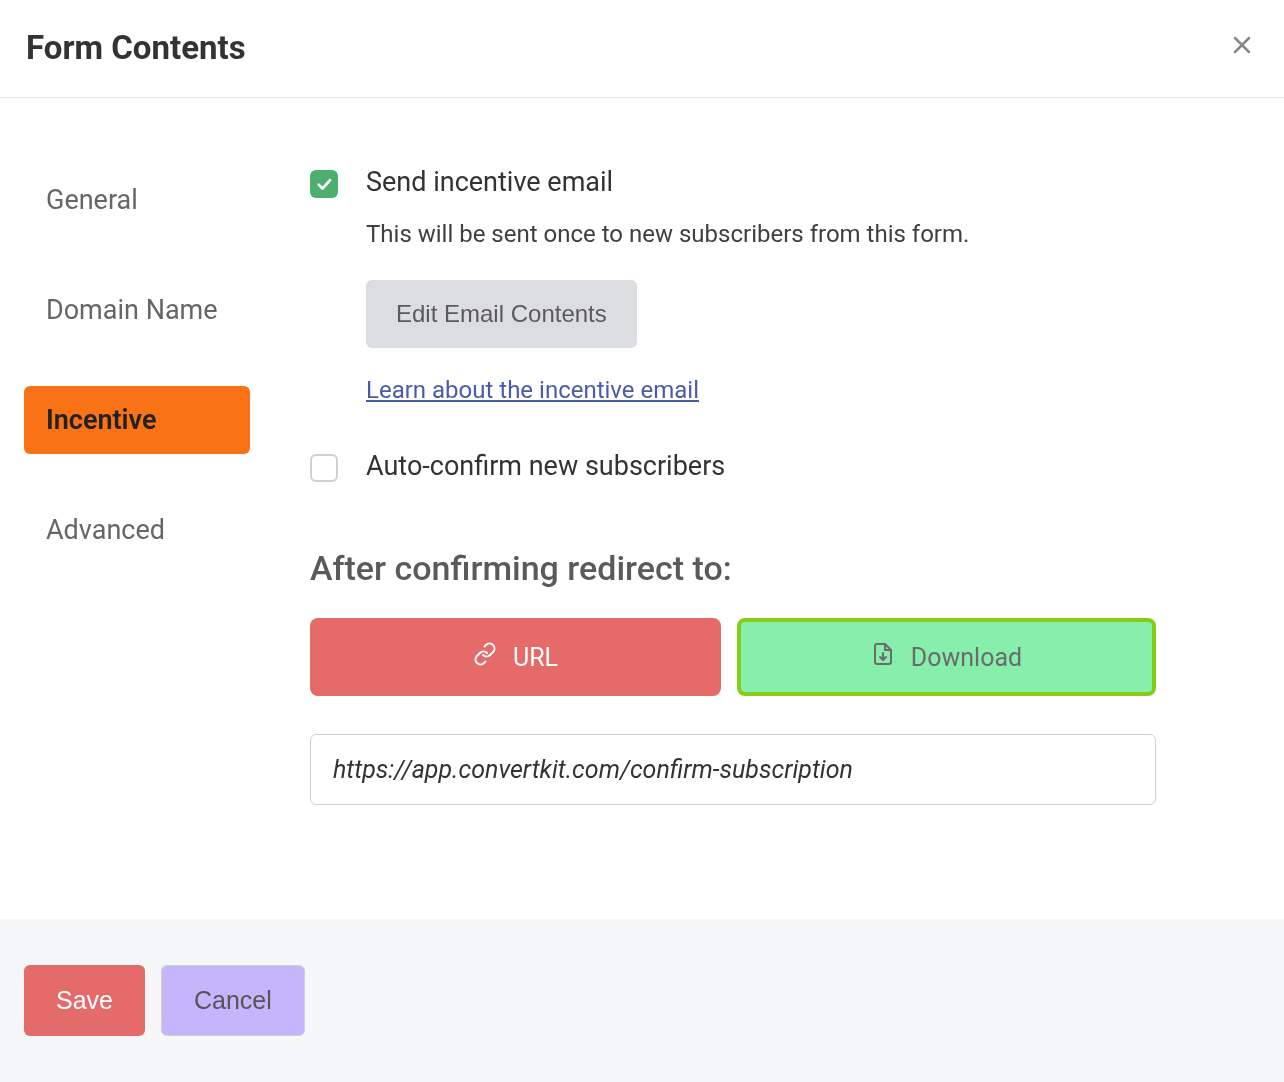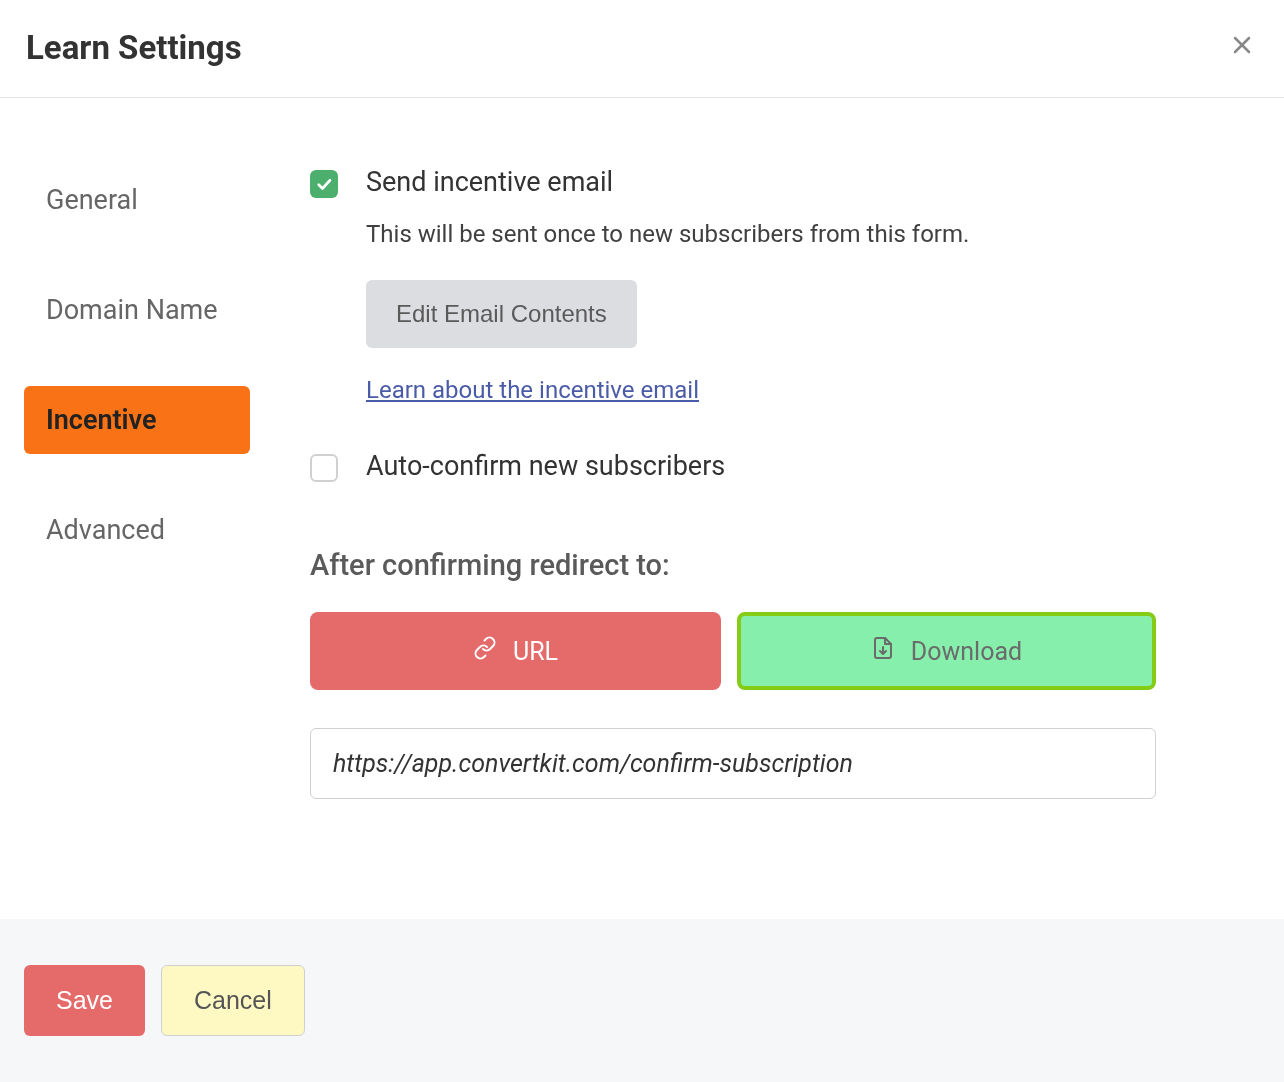--- a/index.html
+++ b/index.html
@@ -132,21 +132,21 @@
       margin-top: 46px;
     }
     .autoconfirm-label {
       font-size: 27px;
       color: #333;
     }
     .redirect-section {
       margin-top: 66px;
     }
     .redirect-heading {
-      font-size: 29px;
+      font-size: 34px;
       color: #5a5a5a;
       font-weight: 500;
       margin-bottom: 30px;
     }
     .button-group {
       display: flex;
       gap: 16px;
       margin-bottom: 38px;
     }
     .toggle-button {
@@ -194,34 +194,34 @@
     .save-button {
       background: #e56a6a;
       color: #fff;
       font-size: 25px;
       padding: 20px 32px;
       border: none;
       border-radius: 6px;
       cursor: pointer;
     }
     .cancel-button {
-      background: #fef9c3;
+      background: #c4b5fd;
       color: #555;
       font-size: 25px;
       padding: 20px 32px;
       border: 1px solid #d0d0d0;
       border-radius: 6px;
       cursor: pointer;
     }
   </style>
 </head>
 <body>
 
 <div class="header">
-  <div class="header-title">Learn Settings</div>
+  <div class="header-title">Form Contents</div>
   <div class="close-icon">
     <svg viewBox="0 0 24 24" width="24" height="24" fill="none" stroke="#888" stroke-width="2.5" stroke-linecap="round">
       <line x1="5" y1="5" x2="19" y2="19"></line>
       <line x1="19" y1="5" x2="5" y2="19"></line>
     </svg>
   </div>
 </div>
 
 <div class="content">
   <div class="sidebar">

